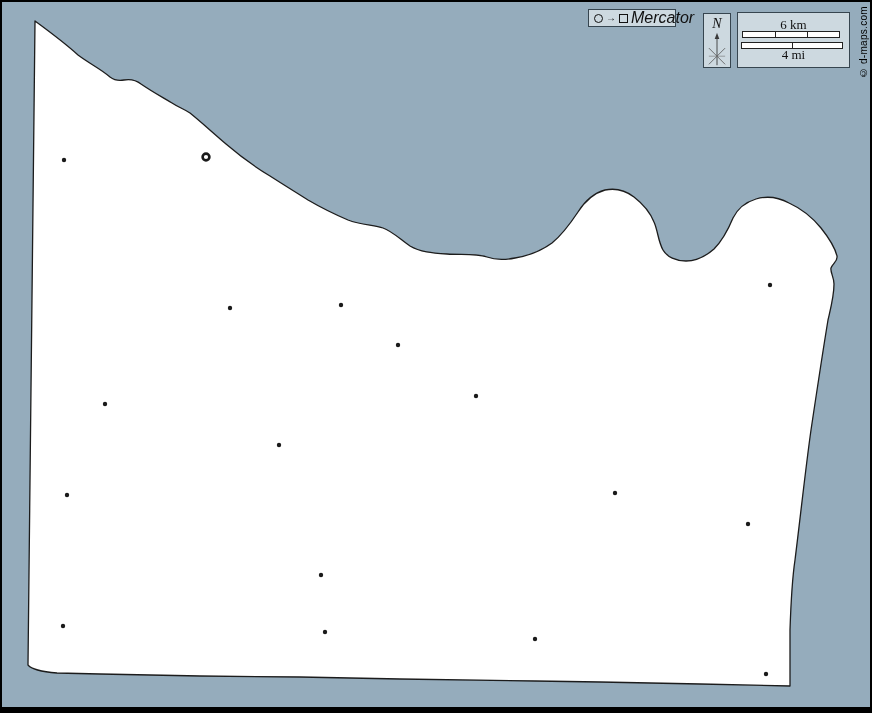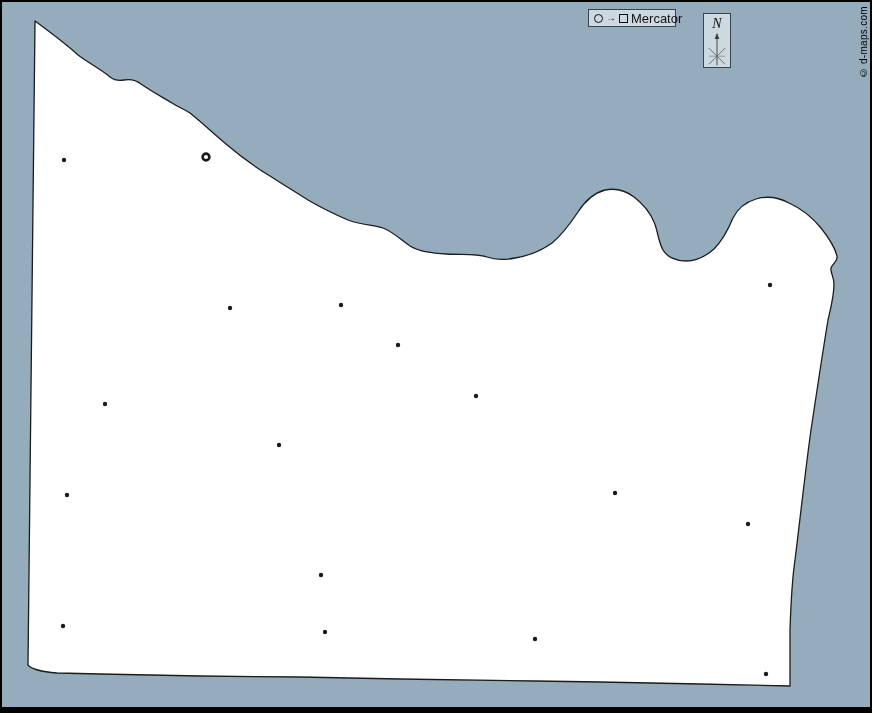--- a/index.html
+++ b/index.html
@@ -24,21 +24,21 @@
     position:absolute;left:588px;top:9px;width:88px;height:18px;
     box-sizing:border-box;
     background:var(--panel,#cdd9e0);
     border:1px solid var(--panel-border,#36454f);
     display:flex;align-items:center;gap:3px;padding:0 5px;
     z-index:10;
   }
   .glyph-circle{width:7px;height:7px;border:1px solid #111;border-radius:50%;flex:0 0 auto;}
   .glyph-square{width:7px;height:7px;border:1px solid #111;flex:0 0 auto;}
   .glyph-arrow{font-size:10px;line-height:1;color:#111;}
-  .proj-label{font-size:13px;color:#111;line-height:1;}
+  .proj-label{font-size:16px;color:#111;line-height:1;font-style:italic;}
 
   
   .north-box{
     position:absolute;left:703px;top:13px;width:28px;height:55px;
     box-sizing:border-box;
     background:var(--panel,#cdd9e0);
     border:1px solid var(--panel-border,#36454f);
     display:flex;flex-direction:column;align-items:center;
     z-index:10;
   }
@@ -120,20 +120,31 @@
     <span class="north-n">N</span>
     <svg width="24" height="36" viewBox="0 0 24 40">
       <line x1="12" y1="8" x2="12" y2="38" stroke="#3a3a3a" stroke-width="1"></line>
       <polygon points="12,2 9.4,9 14.6,9" fill="#3a3a3a"></polygon>
       <line x1="3" y1="19" x2="21" y2="37" stroke="#555" stroke-width="0.9"></line>
       <line x1="21" y1="19" x2="3" y2="37" stroke="#555" stroke-width="0.9"></line>
       <line x1="3" y1="28" x2="21" y2="28" stroke="#777" stroke-width="0.7"></line>
     </svg>
   </div>
 
+  <div class="scale-box">
+    <div class="scale-label km">6 km</div>
+    <div class="bar bar-km">
+      <span class="tick t1"></span>
+      <span class="tick t2"></span>
+    </div>
+    <div class="bar bar-mi">
+      <span class="tick tm"></span>
+    </div>
+    <div class="scale-label mi">4 mi</div>
+  </div>
 
   <div class="copyright">© d-maps.com</div>
 
   <div class="edge top"></div>
   <div class="edge left"></div>
   <div class="edge right"></div>
   <div class="edge bottom"></div>
 
 </div>
 

